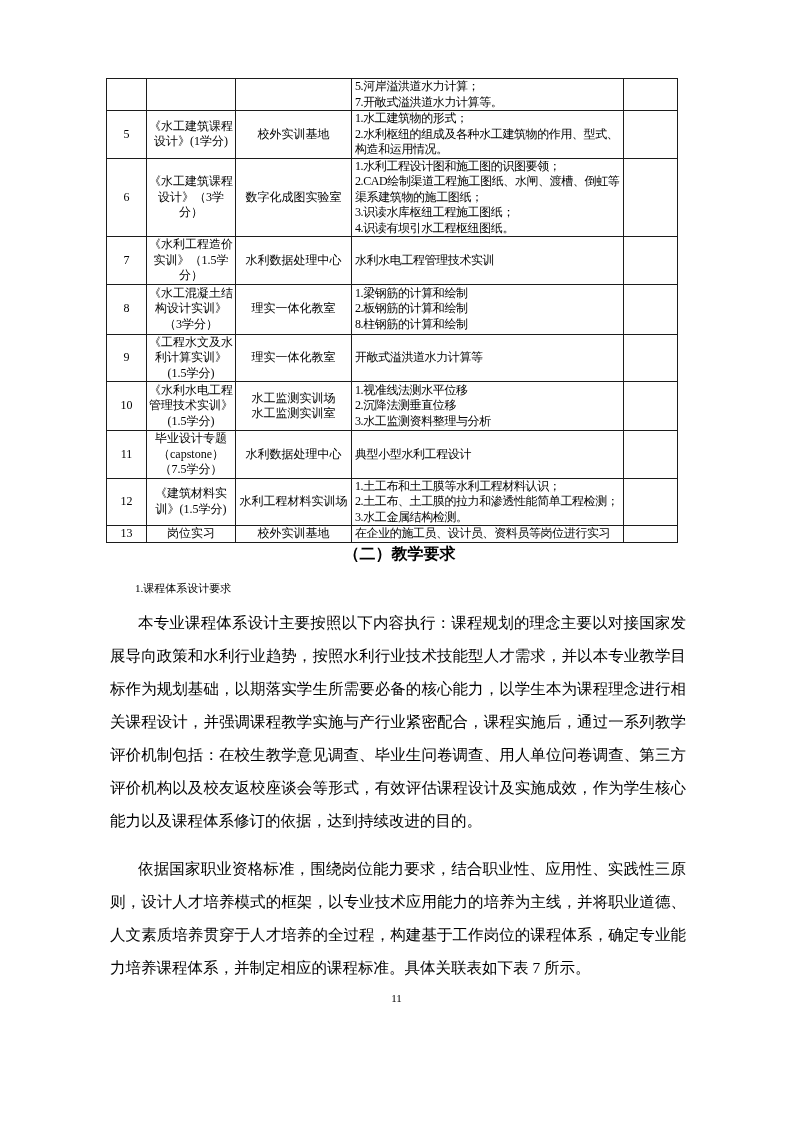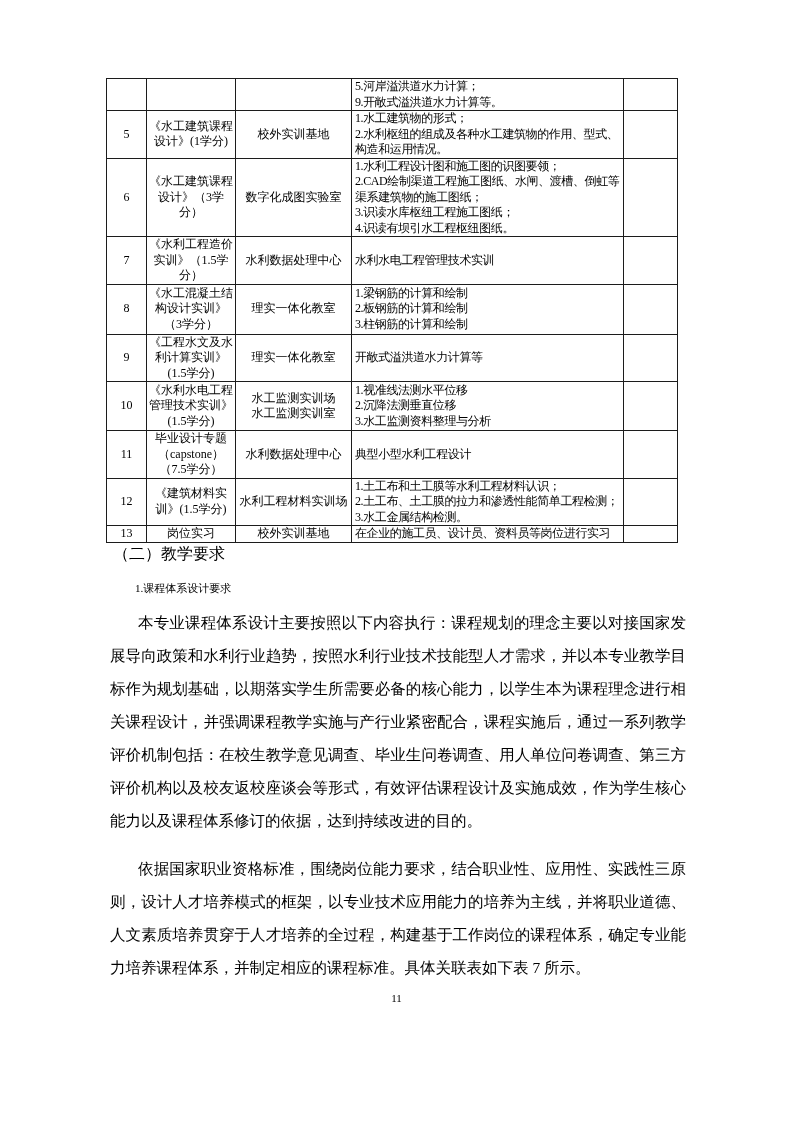--- a/index.html
+++ b/index.html
@@ -46,22 +46,23 @@
   .tbl tr:nth-child(6) { height:43px; }
   .tbl tr:nth-child(7) { height:49px; }
   .tbl tr:nth-child(8) { height:46px; }
   .tbl tr:nth-child(9) { height:45px; }
   .tbl tr:nth-child(10){ height:15px; }
 
   .text-block {
     position:absolute; left:110px; top:543px; width:576px;
   }
   .heading {
-    font-size:16px; font-weight:normal; line-height:22px;
+    font-size:16px; font-weight:bold; line-height:22px;
     margin:0 0 0 3px;
+    text-align:center;
   }
   .subheading {
     font-size:11px; line-height:20px;
     margin:13px 0 0 25px; font-weight:normal;
   }
   .para {
     font-size:15.5px; line-height:33px;
     text-align:justify; text-indent:28px;
     margin:8px 0 0 0;
   }
@@ -83,21 +84,21 @@
         <col class="c-loc">
         <col class="c-content">
         <col class="c-note">
     </colgroup>
     <tbody>
       <tr>
         <td></td>
         <td></td>
         <td></td>
         <td class="content">5.河岸溢洪道水力计算；
-9.开敞式溢洪道水力计算等。</td>
+7.开敞式溢洪道水力计算等。</td>
         <td></td>
       </tr>
       <tr>
         <td>5</td>
         <td>《水工建筑课程设计》(1学分)</td>
         <td>校外实训基地</td>
         <td class="content">1.水工建筑物的形式；
 2.水利枢纽的组成及各种水工建筑物的作用、型式、构造和运用情况。</td>
         <td></td>
       </tr>
@@ -117,21 +118,21 @@
         <td>水利数据处理中心</td>
         <td class="content">水利水电工程管理技术实训</td>
         <td></td>
       </tr>
       <tr>
         <td>8</td>
         <td>《水工混凝土结构设计实训》（3学分）</td>
         <td>理实一体化教室</td>
         <td class="content">1.梁钢筋的计算和绘制
 2.板钢筋的计算和绘制
-3.柱钢筋的计算和绘制</td>
+8.柱钢筋的计算和绘制</td>
         <td></td>
       </tr>
       <tr>
         <td>9</td>
         <td>《工程水文及水利计算实训》(1.5学分)</td>
         <td>理实一体化教室</td>
         <td class="content">开敞式溢洪道水力计算等</td>
         <td></td>
       </tr>
       <tr>

